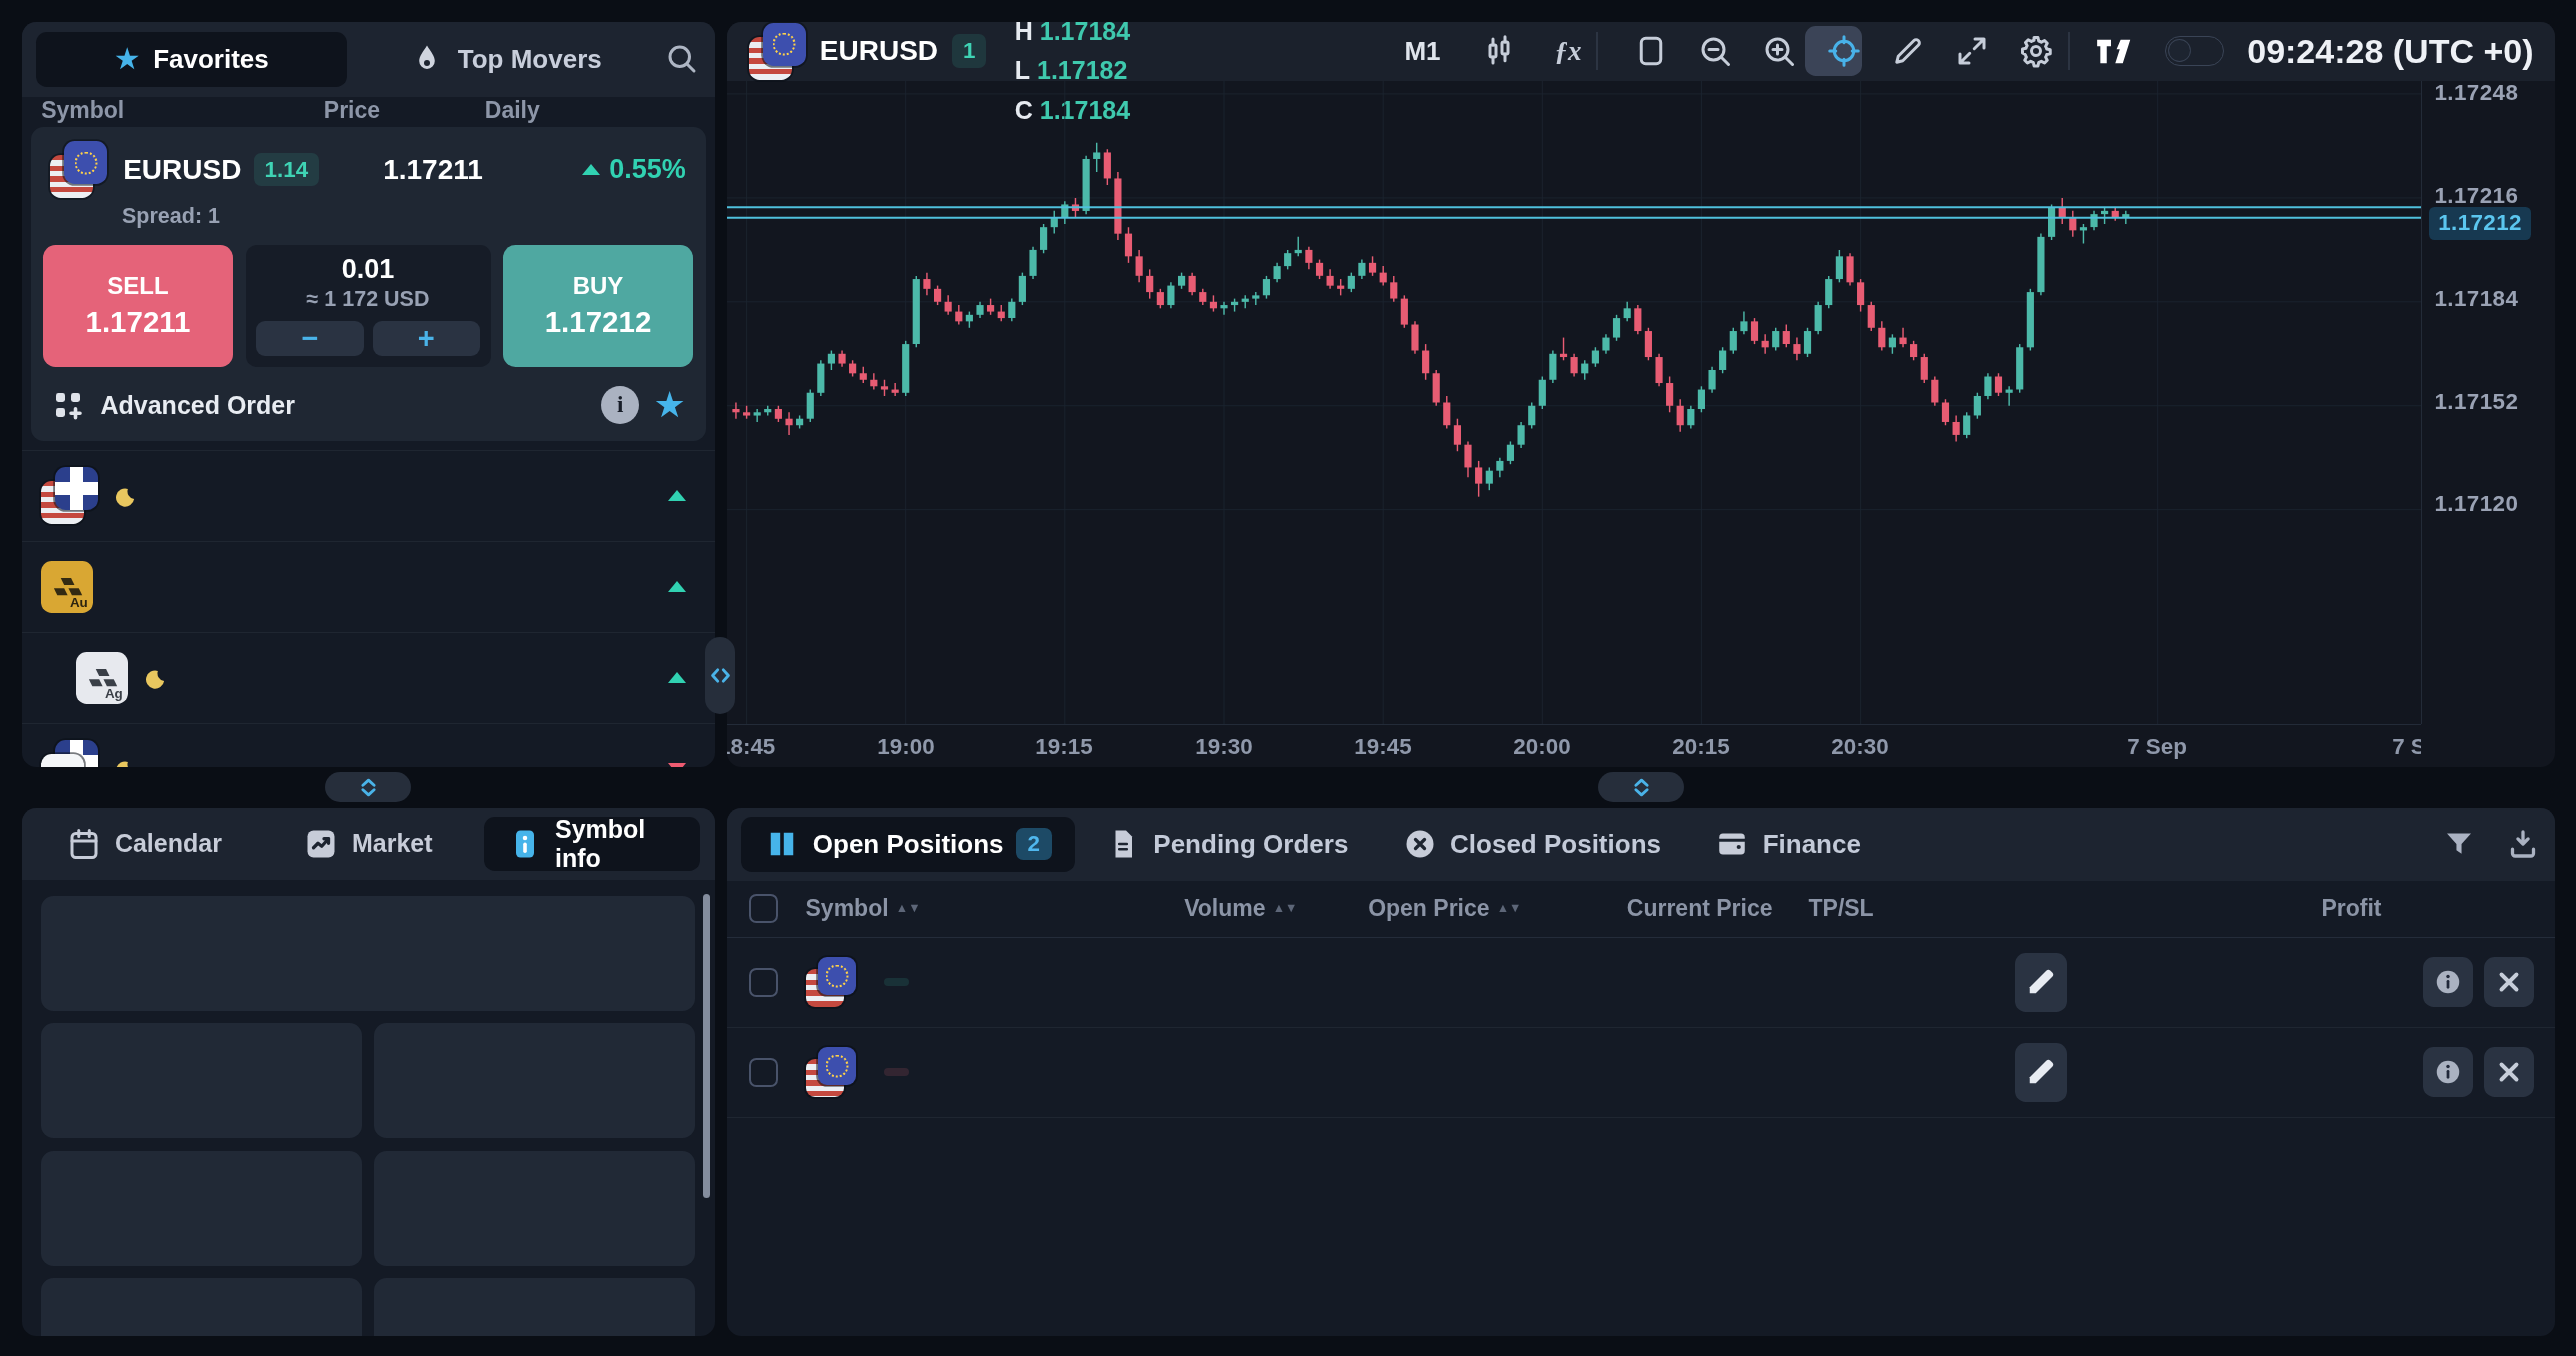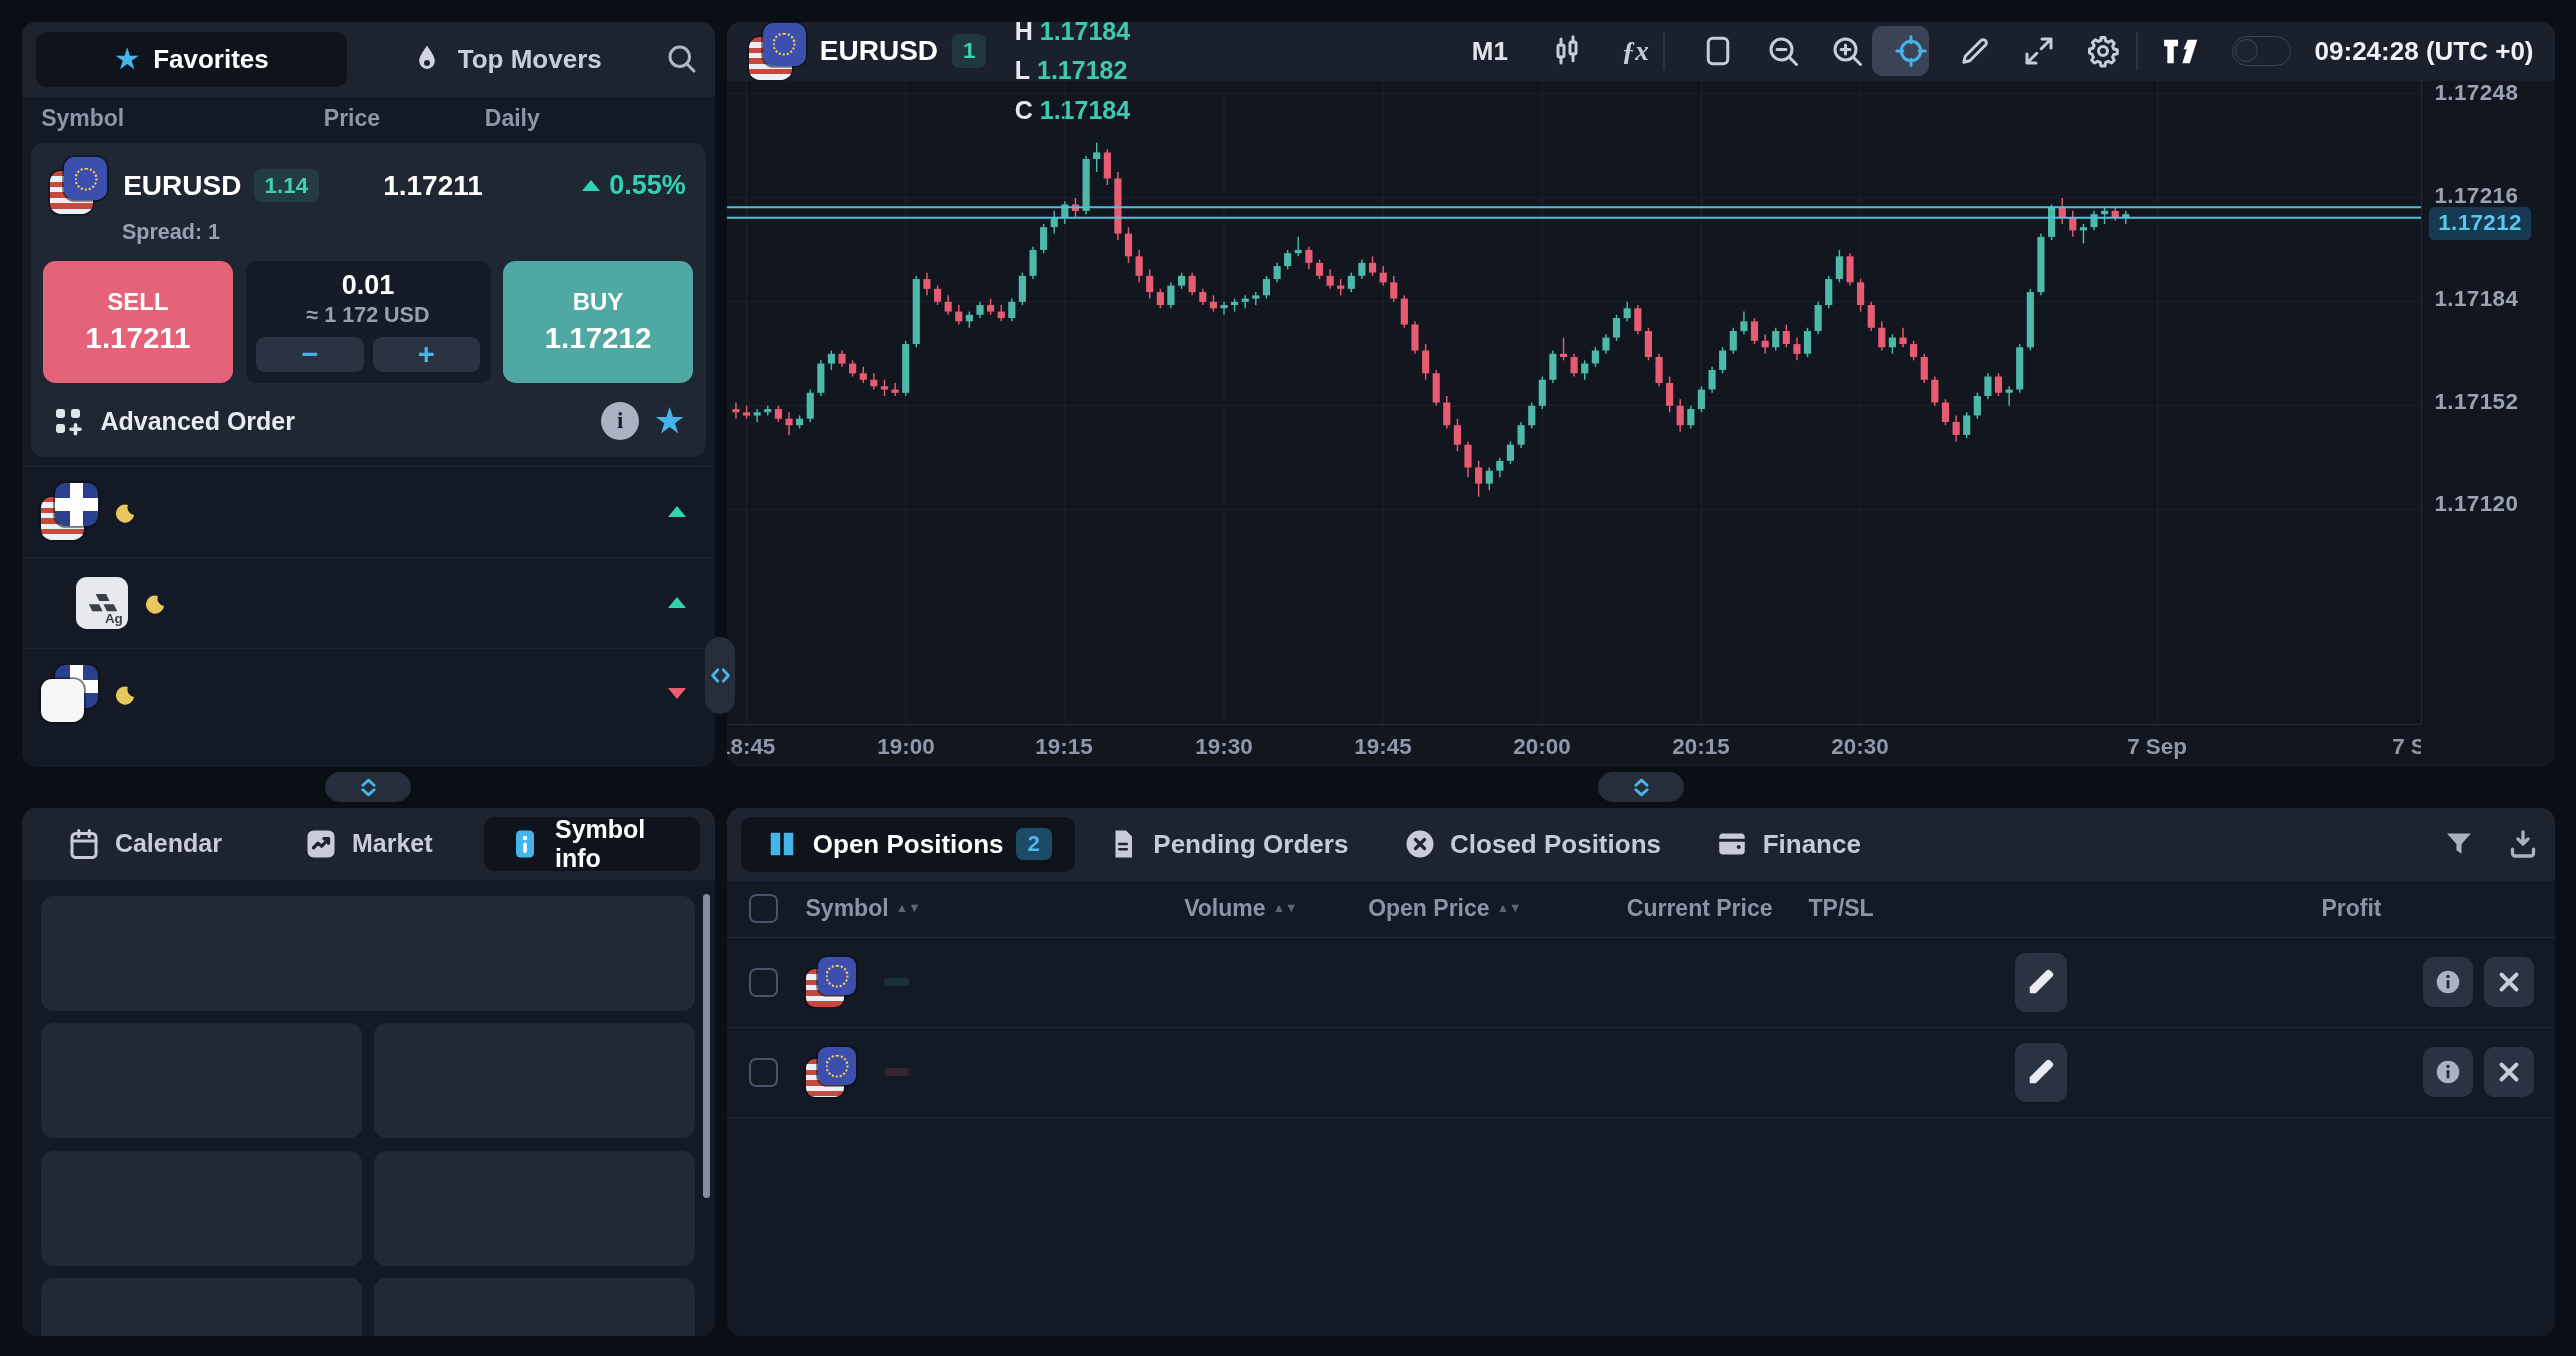--- a/index.html
+++ b/index.html
@@ -70,21 +70,21 @@
   .ohlc { display:flex; gap:10.7px; font-size:25px; font-weight:600; margin-left:14.3px;flex-direction:column; }
   .ohlc b { color:#e6eaf0; font-weight:700; } .ohlc i { color:#3fc9ae; font-style:normal; font-weight:700; margin-right:7.2px; }
   .ctools { margin-left:auto; display:flex; align-items:center; gap:7.2px; }
   .tfr { font-size:26px; font-weight:700; color:#dfe4ec; padding:0 12.5px; cursor:pointer; }
   .tbtn { width:57px; height:50px; border-radius:10.7px; display:flex; align-items:center; justify-content:flex-end; color:#c6cdd9; cursor:pointer; background:transparent; border:none; }
   .tbtn.active { background:#3b4457; color:#48b2e9; }
   .vdiv { width:1.8px; height:38px; background:#2c3442; margin:0 7.2px; }
   .fx { font-size:27px; font-weight:700; font-style:italic; font-family:"Liberation Serif",serif; }
   .toggle { width:59px; height:30px; border-radius:15px; border:1.8px solid #3a4456; position:relative; margin:0 9px; cursor:pointer; }
   .toggle i { position:absolute; left:2.7px; top:2.7px; width:21.5px; height:21.5px; border-radius:50%; background:#1d2430; box-shadow:0 0 0 0.9px #3a4456; }
-  .clock { font-size:26px; font-weight:700; color:#eef1f6; white-space:nowrap; }
+  .clock { font-size:34px; font-weight:700; color:#eef1f6; white-space:nowrap; }
   .cbody { position:relative; flex:1; }
   .plot { position:absolute; left:0; top:0; right:134px; bottom:43px; }
   .plot svg { width:100%; height:100%; }
   .paxis { position:absolute; right:0; top:0; width:134px; bottom:43px; border-left:0.9px solid #232b38; }
   .ptick { position:absolute; left:12.5px; font-size:22.4px; font-weight:600; color:#9aa2b4; letter-spacing:0.4px; }
   .pbadge { position:absolute; left:7.2px; background:#173951; color:#5bc6ef; border-radius:5.4px; padding:3.6px 9px; font-size:22.4px; font-weight:700; letter-spacing:0.4px; }
   .taxis { position:absolute; left:0; right:134px; bottom:0; height:43px; border-top:0.9px solid #232b38; overflow:hidden; }
   .ttick { position:absolute; top:9px; transform:translateX(-50%); font-size:22.4px; font-weight:600; color:#8f98aa; white-space:nowrap; }
   
   .itab { display:flex; align-items:center; justify-content:center; gap:12.5px; height:54px; font-size:25px; font-weight:700; color:#c7ccd8; padding:0 23px; flex:1; cursor:pointer; }
@@ -231,20 +231,46 @@
                   <svg width="23" height="23" viewBox="0 0 24 24">
                     <path d="M14.5 3A9.5 9.5 0 1 0 21 13.5 8 8 0 0 1 14.5 3Z" fill="#e9c75f"></path>
                   </svg>
                 </span>
           <span></span>
         </div>
       </div>
     </div>
     <div class="wpr"></div>
     <div class="daily muted">
+      <i class="tri up"></i>
+      <span></span>
+    </div>
+  </div>
+  <div class="wrow">
+    <div class="wsym">
+      <span class="metal xau">
+              <svg viewBox="0 0 24 24">
+                <g fill="#332a12">
+                  <path d="M4 13h6l2 4H6z"></path>
+                  <path d="M12.5 13h6l2 4h-6z"></path>
+                  <path d="M8 7h6l2 4H10z"></path>
+                </g>
+              </svg>
+              <b>Au</b>
+            </span>
+      <div class="wnm">
+        <div class="t"></div>
+        <div class="wsub">
+
+          <span></span>
+        </div>
+      </div>
+    </div>
+    <div class="wpr"></div>
+    <div class="daily teal">
       <i class="tri up"></i>
       <span></span>
     </div>
   </div>
   <div class="wrow">
     <div class="wsym">
       <span class="metal xag">
               <svg viewBox="0 0 24 24">
                 <g fill="#3a3f47">
                   <path d="M4 13h6l2 4H6z"></path>

